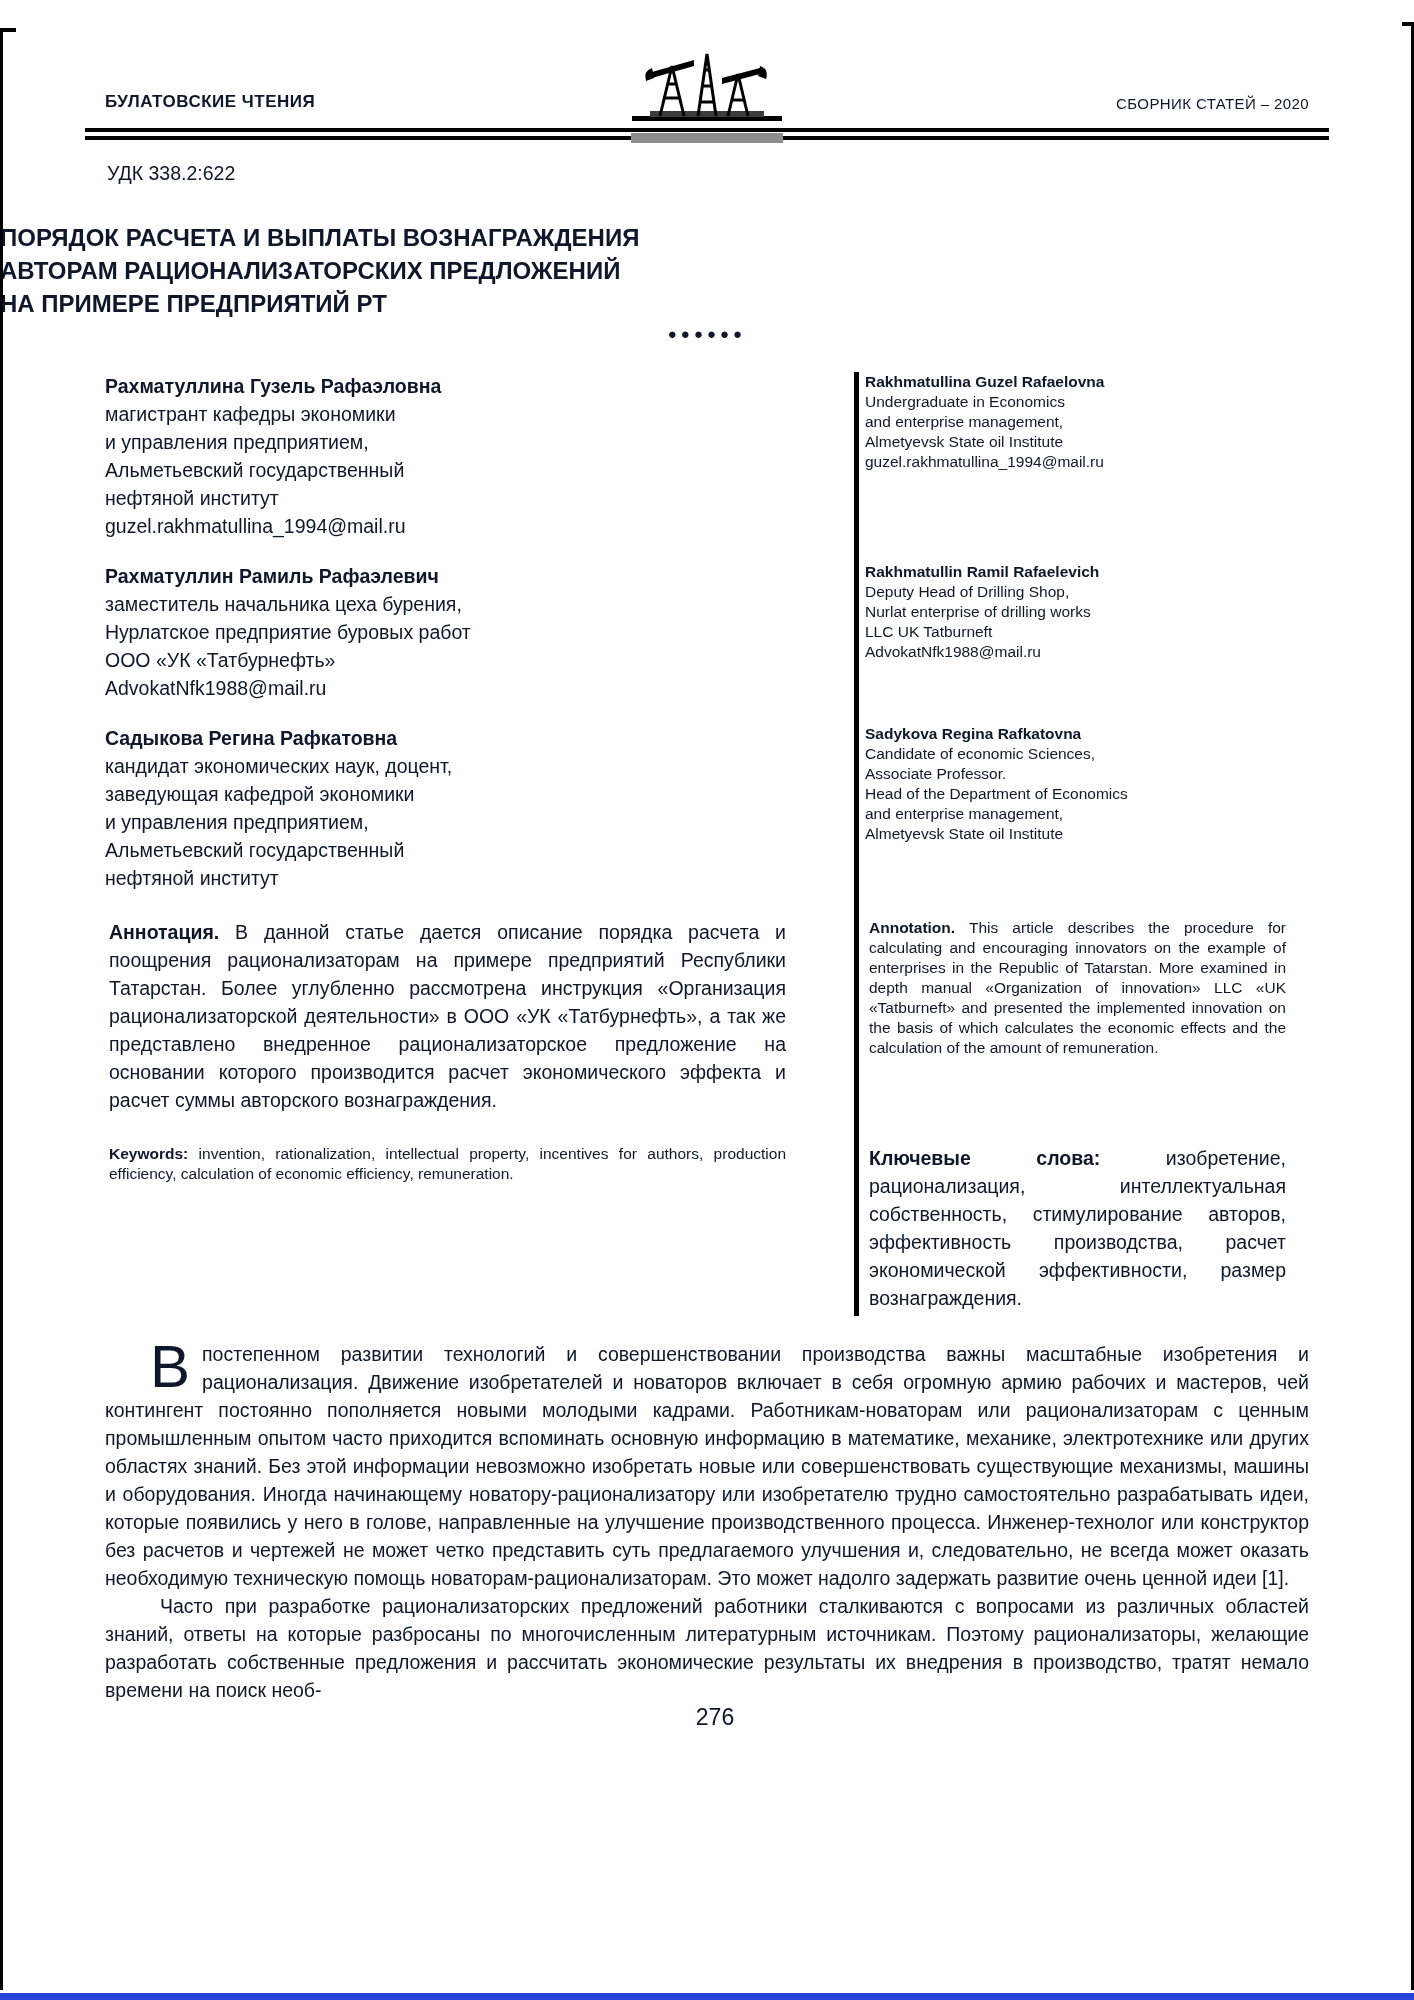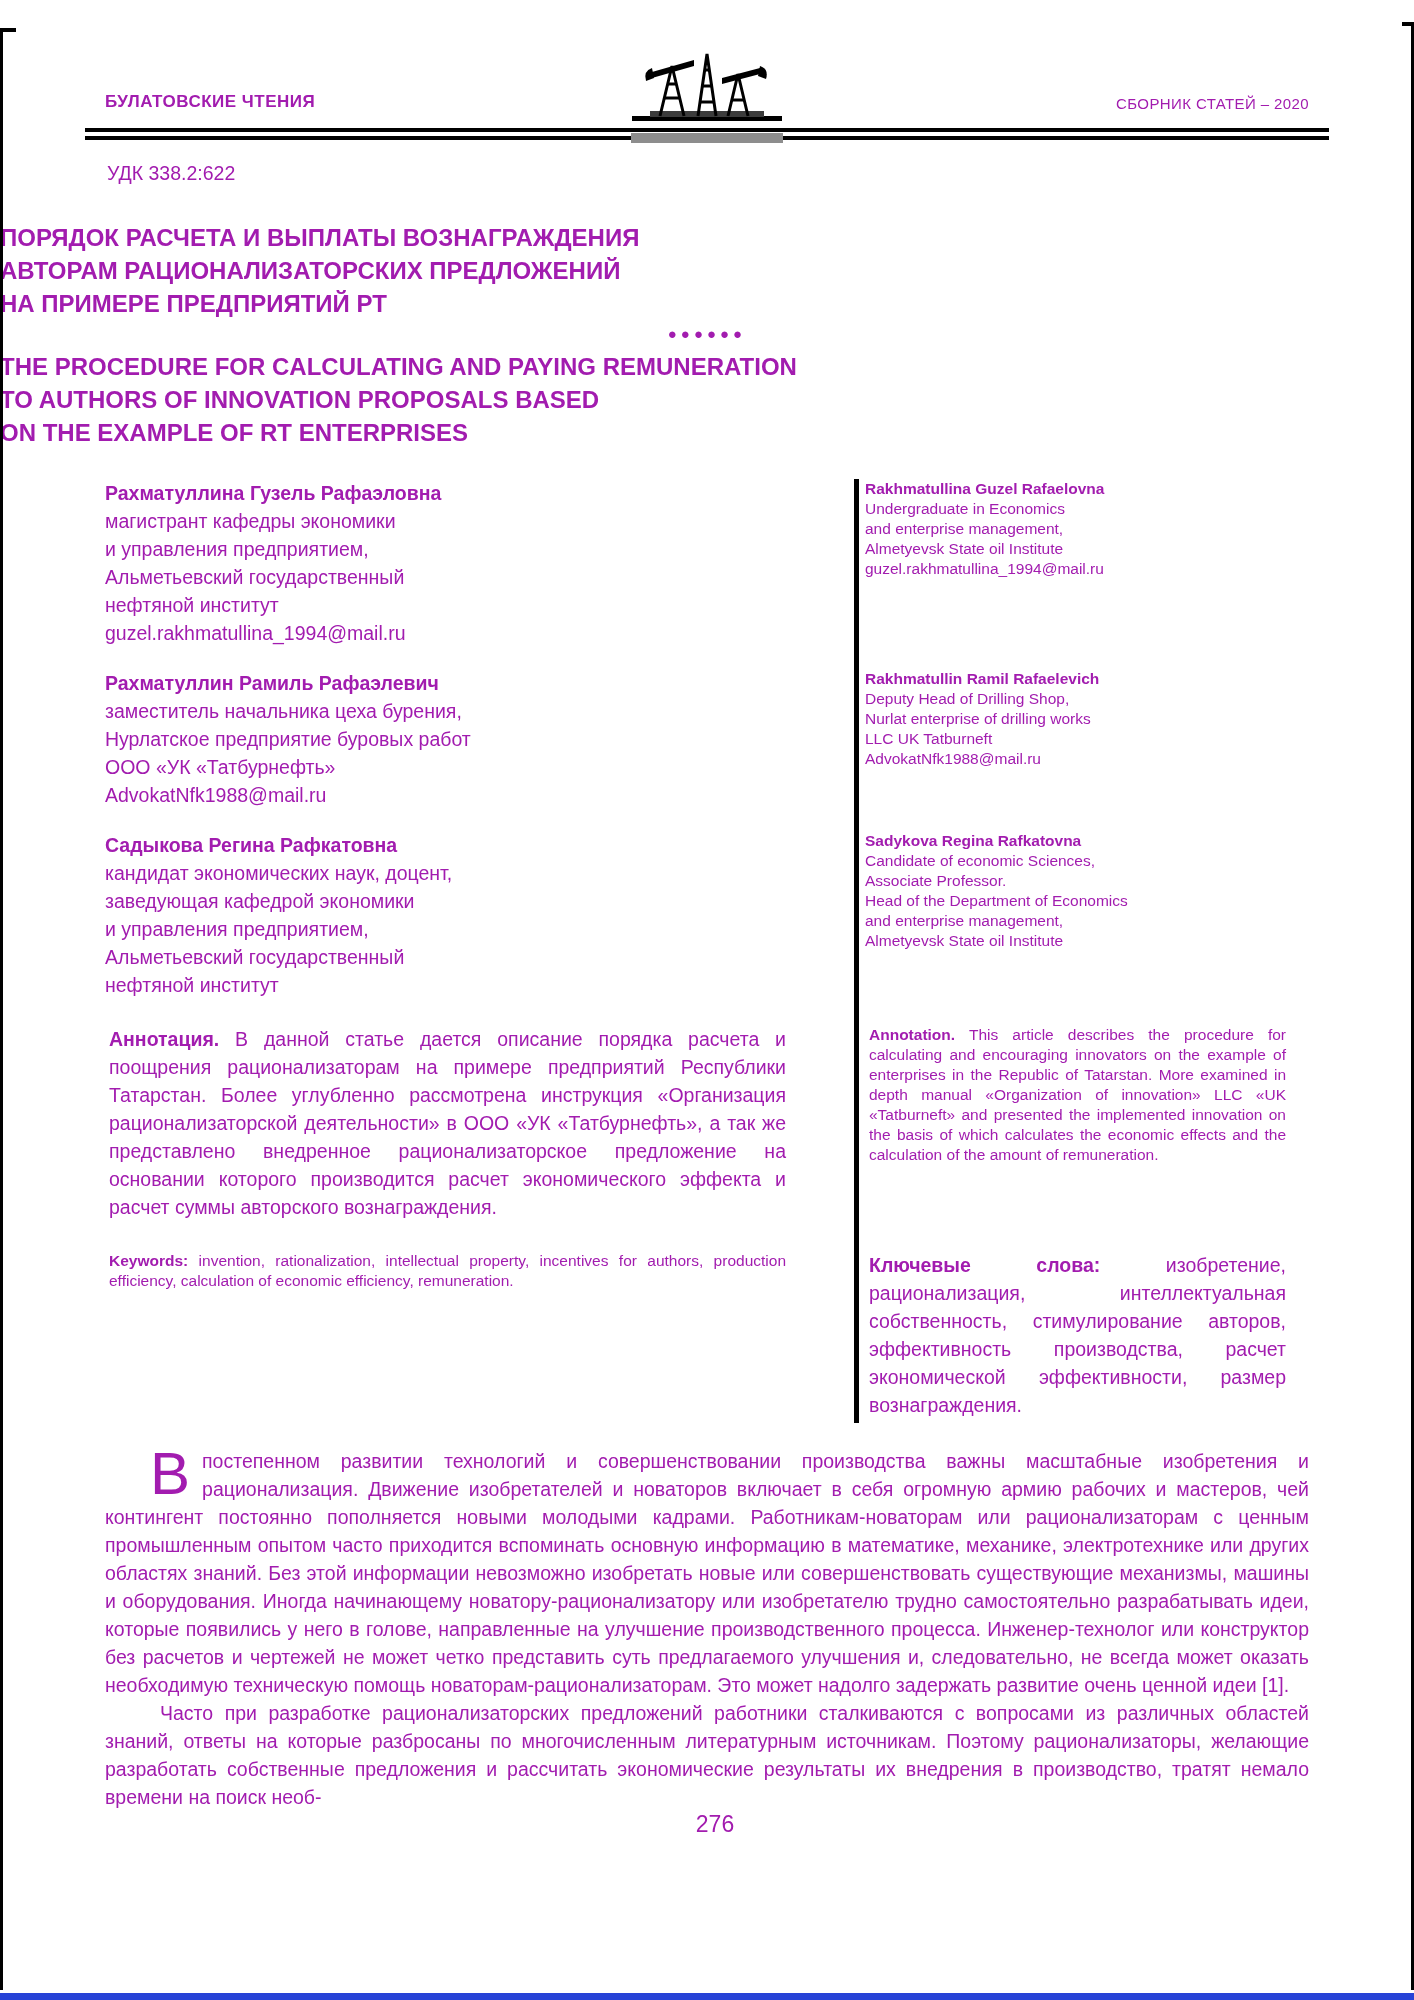--- a/index.html
+++ b/index.html
@@ -1,18 +1,18 @@
 <!DOCTYPE html>
 <html><head>
 <meta charset="utf-8">
 <style>
   html,body { margin:0; padding:0; background:#e8e8e8; }
   .page {
     position:relative; width:1414px; height:2000px; margin:0 auto;
-    background:#ffffff; overflow:hidden; color:#a21caf;
+    background:#ffffff; overflow:hidden; color:#0f172a;
     font-family:"Liberation Sans", sans-serif;
   }
   
   .edge { position:absolute; background:#000; }
   .edge-left  { left:0; top:28px; bottom:10px; width:3px; }
   .edge-right { right:0; top:22px; bottom:10px; width:3px; }
   .corner-tl  { position:absolute; left:0; top:28px; width:16px; height:4px; background:#000; }
   .corner-tr  { position:absolute; right:0; top:22px; width:12px; height:4px; background:#000; }
   .bottom-line{ position:absolute; left:0; right:0; bottom:0; height:7px; background:#2742d6; }
 
@@ -100,25 +100,20 @@
   <div class="udc">УДК 338.2:622</div>
 
   <div class="title-ru">
     <div>ПОРЯДОК РАСЧЕТА И ВЫПЛАТЫ ВОЗНАГРАЖДЕНИЯ</div>
     <div>АВТОРАМ РАЦИОНАЛИЗАТОРСКИХ ПРЕДЛОЖЕНИЙ</div>
     <div>НА ПРИМЕРЕ ПРЕДПРИЯТИЙ РТ</div>
   </div>
 
   <div class="dots">●●●●●●</div>
 
-  <div class="title-en">
-    <div>THE PROCEDURE FOR CALCULATING AND PAYING REMUNERATION</div>
-    <div>TO AUTHORS OF INNOVATION PROPOSALS BASED</div>
-    <div>ON THE EXAMPLE OF RT ENTERPRISES</div>
-  </div>
 
   <div class="columns">
     <div class="divider"></div>
 
     <div class="cell ru">
       <div class="author-name">Рахматуллина Гузель Рафаэловна</div>
       <div>магистрант кафедры экономики</div>
       <div>и управления предприятием,</div>
       <div>Альметьевский государственный</div>
       <div>нефтяной институт</div>

